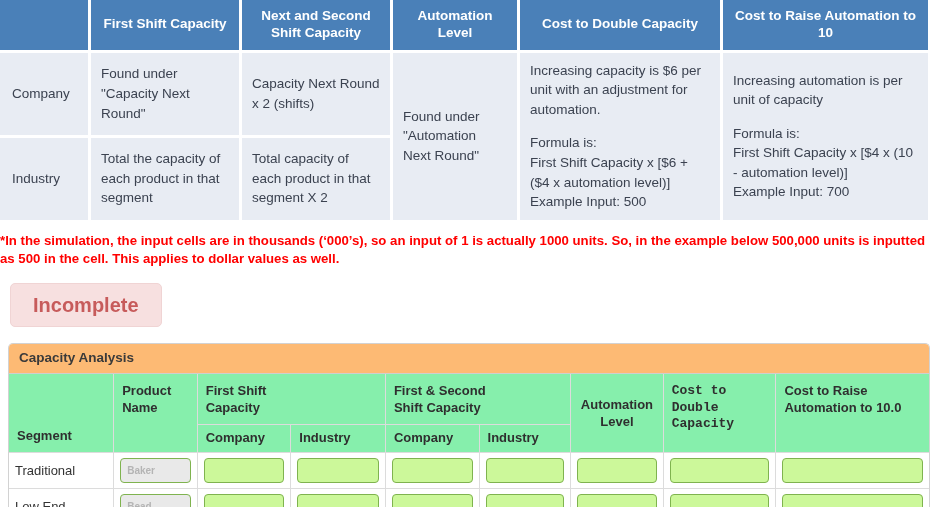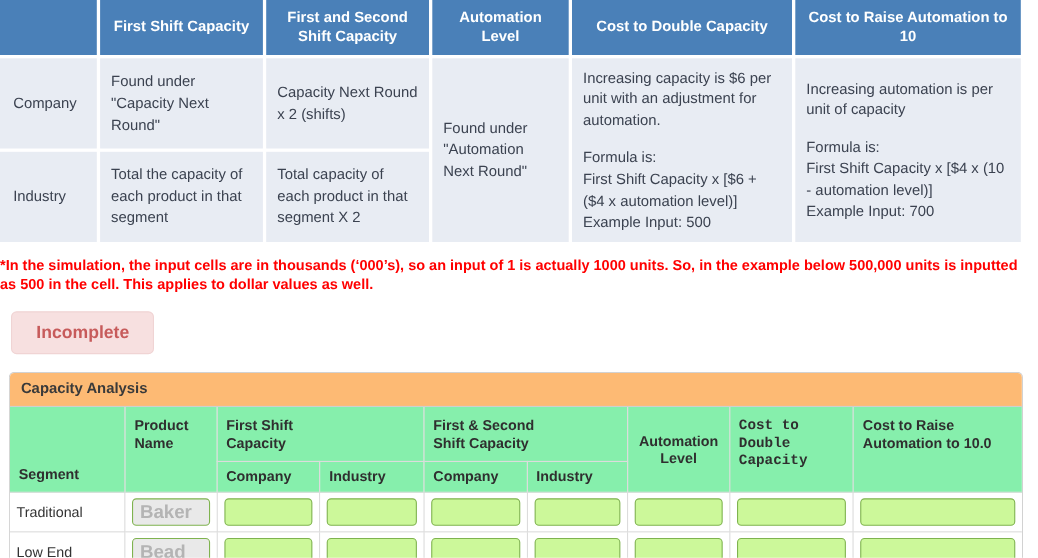--- a/index.html
+++ b/index.html
@@ -78,21 +78,21 @@
   
   .status-row {
     margin: 14px 0 0 10px;
   }
   .status-badge {
     display: inline-block;
     background: #f7e0e0;
     color: #c75b5b;
     border: 1px solid #f0d4d4;
     border-radius: 5px;
-    font-size: 16px;
+    font-size: 20px;
     font-weight: bold;
     padding: 9px 22px;
     line-height: 1.2;
     cursor: pointer;
   }
 
   
   .panel {
     margin: 16px 0 0 8px;
     width: 922px;
@@ -157,21 +157,21 @@
 
   .inp {
     display: block;
     width: 100%;
     height: 25px;
     box-sizing: border-box;
     border: 1px solid #7fb34f;
     border-radius: 4px;
     background: #ccf89a;
     font-family: "Liberation Sans", sans-serif;
-    font-size: 17px;
+    font-size: 10px;
     font-weight: bold;
     color: #333333;
     padding: 2px 6px;
     outline: none;
   }
   .inp.readonly {
     background: #e9e9e9;
     color: #b4b4b4;
   }
   .inp.readonly::placeholder { color: #b4b4b4; opacity: 1; }
@@ -196,21 +196,21 @@
         <col class="col-b">
         <col class="col-c">
       <col class="col-d">
         <col class="col-e">
         <col class="col-f">
     </colgroup>
     <thead>
       <tr>
         <th></th>
         <th>First Shift Capacity</th>
-        <th>First and Second Shift Capacity</th>
+        <th>Next and Second Shift Capacity</th>
         <th>Automation Level</th>
         <th>Cost to Double Capacity</th>
         <th>Cost to Raise Automation to 10</th>
       </tr>
     </thead>
     <tbody>
       <tr>
         <td class="rowhead">Company</td>
         <td>
           <span class="cell-block">Found under

